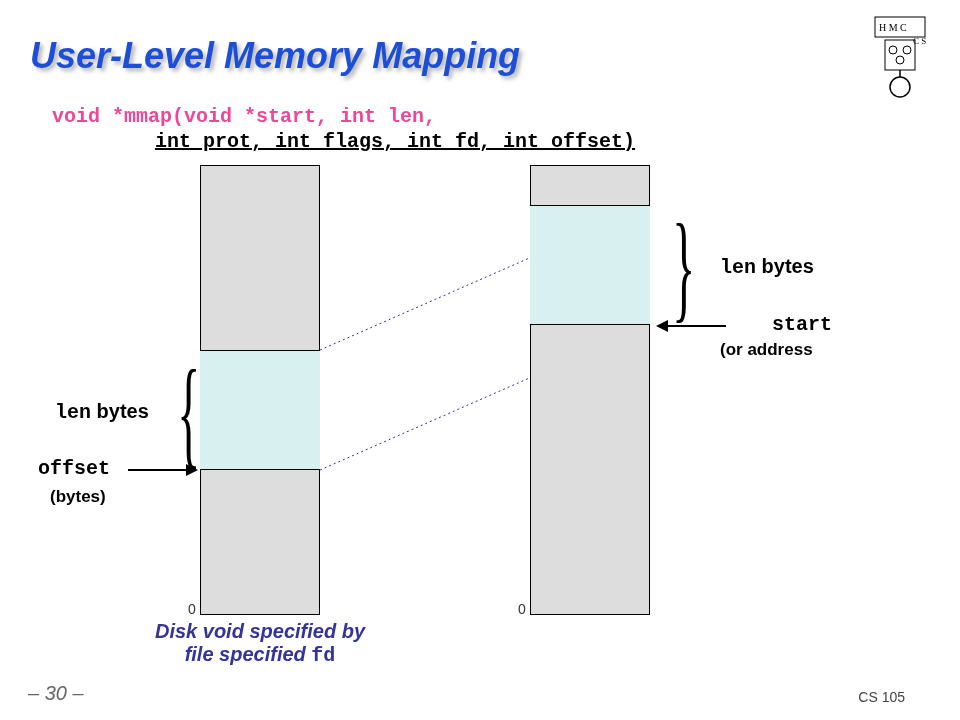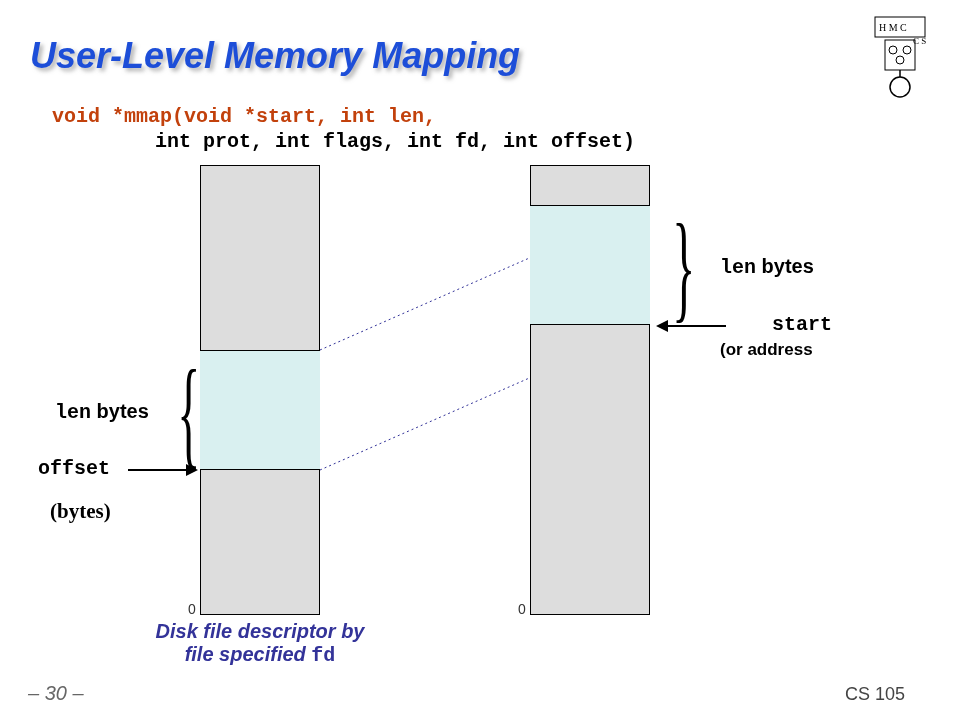--- a/index.html
+++ b/index.html
@@ -28,30 +28,31 @@
       width: 80px;
       height: 90px;
     }
     .code-line1 {
       position: absolute;
       top: 105px;
       left: 52px;
       font-family: "Courier New", monospace;
       font-weight: bold;
       font-size: 20px;
-      color: #c2410c;
+      color: #ec4899;
     }
     .code-line2 {
       position: absolute;
       top: 130px;
       left: 155px;
       font-family: "Courier New", monospace;
       font-weight: bold;
       font-size: 20px;
       color: #000;
+      text-decoration: underline;
     }
     .diagram {
       position: absolute;
       top: 155px;
       left: 0;
       width: 960px;
       height: 510px;
     }
     .col {
       position: absolute;
@@ -100,21 +101,21 @@
       bottom: 15px;
       left: 28px;
       font-size: 20px;
       font-style: italic;
       color: #666;
     }
     .footer-right {
       position: absolute;
       bottom: 15px;
       right: 55px;
-      font-size: 18px;
+      font-size: 14px;
       color: #444;
     }
     .arrow-line {
       position: absolute;
       height: 2px;
       background: #000;
     }
     .arrow-head {
       position: absolute;
       width: 0; height: 0;
@@ -162,32 +163,32 @@
 
   <div class="label" style="left:55px; top:245px;">
     <span class="mono">len</span><span style="font-weight:bold;"> bytes</span>
   </div>
 
   <div class="label" style="left:720px; top:100px;">
     <span class="mono">len</span><span style="font-weight:bold;"> bytes</span>
   </div>
 
   <div class="label mono" style="left:38px; top:302px;">offset</div>
-  <div class="label" style="left:50px; top:344px; font-size:21px; font-weight:bold;font-family:Liberation Serif, serif;">(bytes)</div>
+  <div class="label" style="left:50px; top:332px; font-size:17px; font-weight:bold;">(bytes)</div>
   <div class="arrow-line" style="left:128px; top:314px; width:58px;"></div>
   <div class="arrow-head" style="left:186px; top:309px;"></div>
 
   <div class="label mono" style="left:735px; top:158px;margin-left:37px;">start</div>
   <div class="label" style="left:720px; top:185px; font-size:17px; font-weight:bold;">(or address</div>
   <div class="arrow-line" style="left:668px; top:170px; width:58px;"></div>
   <div class="arrow-head" style="left:656px; top:165px; transform: rotate(180deg);"></div>
 
   <div class="zero-label" style="left:188px; top:446px;">0</div>
   <div class="zero-label" style="left:518px; top:446px;">0</div>
 
   <div class="diag-caption" style="left:135px; top:465px; width:250px;">
-    <span>Disk file descriptor by</span><br>
+    <span>Disk void specified by</span><br>
     <span>file specified </span><span class="mono" style="font-style:normal;">fd</span>
   </div>
 </div>
 
 <div class="footer-left">– 30 –</div>
 <div class="footer-right">CS 105</div>
 
 </body></html>

